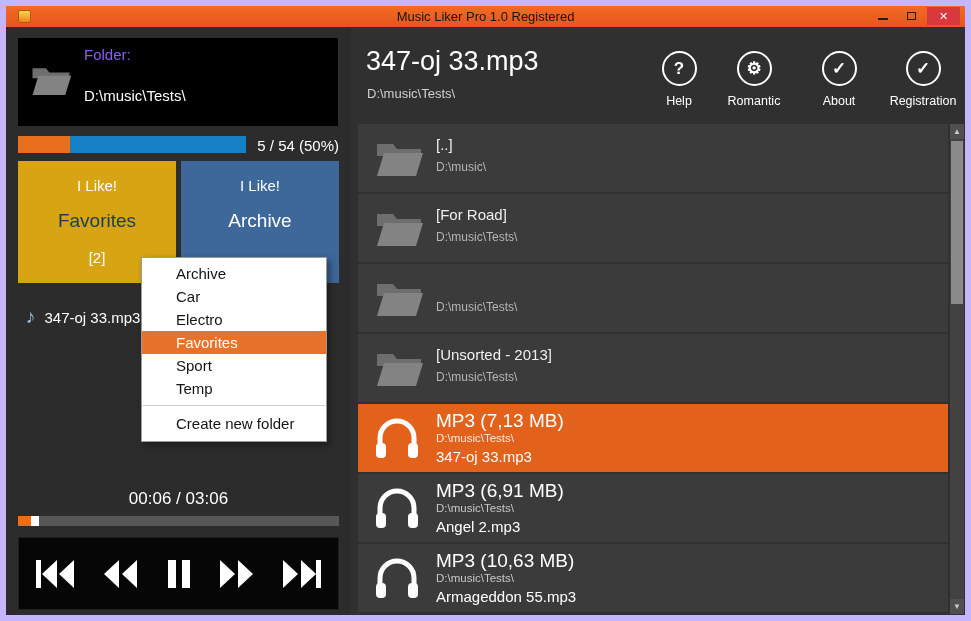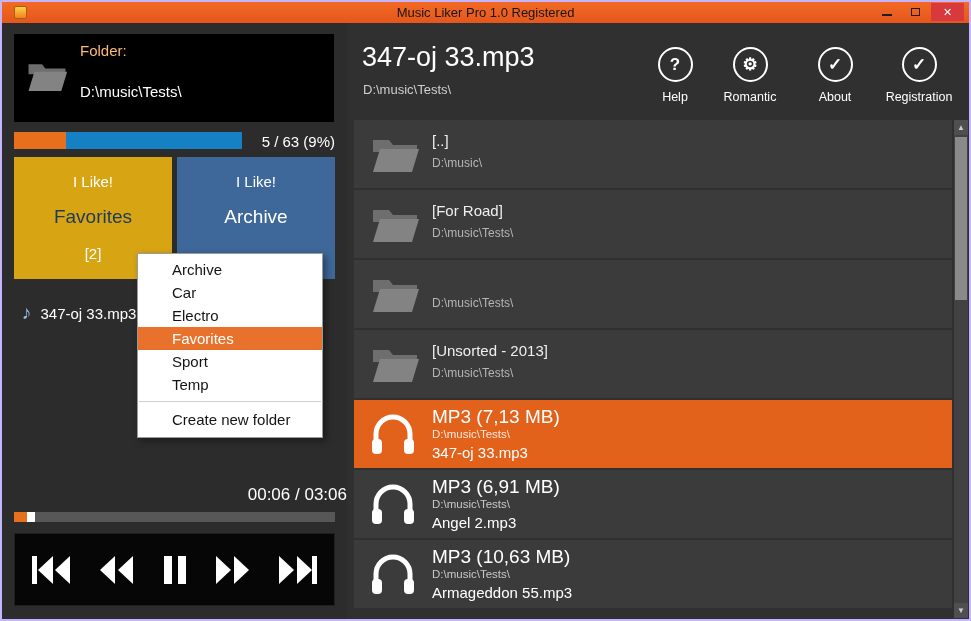--- a/index.html
+++ b/index.html
@@ -1,19 +1,19 @@
 <!DOCTYPE html>
 <html><head>
 <meta charset="utf-8">
 <style>
   * { box-sizing: border-box; }
   html,body { margin:0; padding:0; background:#7a7a7a; }
   .window {
     position:relative; width:971px; height:621px;
-    border:2px solid #c4b5fd; background:#2d2d2d; overflow:hidden;
+    border:6px solid #c4b5fd; background:#2d2d2d; overflow:hidden;
     font-family:"Liberation Sans", sans-serif;
   }
 
   
   .titlebar { position:absolute; top:0; left:0; right:0; height:21px;
     background:linear-gradient(#f26a24,#e5561c); }
   .app-icon { position:absolute; left:12px; top:4px; width:13px; height:13px;
     background:linear-gradient(#ffd24a,#f0821f); border:1px solid #a85e10; border-radius:2px; }
   .win-title { position:absolute; left:0; right:0; top:3px; text-align:center;
     font-size:13px; color:#161616; }
@@ -21,42 +21,42 @@
   .wbtn { width:27px; height:18px; display:flex; align-items:center; justify-content:center; cursor:default; }
   .min-glyph { width:10px; height:2px; background:#1d1d1d; margin-top:6px; }
   .max-glyph { width:9px; height:8px; border:1px solid #1d1d1d; }
   .wbtn.close { width:33px; background:#d8393c; color:#fff; font-size:11px; }
 
   
   .left { position:absolute; top:21px; left:0; width:345px; bottom:0; background:#2c2c2c; }
 
   .folder-box { position:absolute; left:12px; top:11px; width:320px; height:88px; background:#000; }
   .fb-icon { position:absolute; left:12px; top:24px; }
-  .fb-label { position:absolute; left:66px; top:8px;  font-size:15px; color:#fdba74; }
+  .fb-label { position:absolute; left:66px; top:8px;  font-size:15px; color:#8b5cf6; }
   .fb-path  { position:absolute; left:66px; top:49px; font-size:15px; color:#fff; }
 
   .scan-bar { position:absolute; left:12px; top:109px; width:228px; height:17px; background:#1580c4; }
   .scan-fill { width:23%; height:100%; background:#e8701d; }
   .scan-text { position:absolute; right:12px; top:110px; width:110px; text-align:right;
     font-size:15px; color:#fff; }
 
   .like-btn { position:absolute; top:134px; width:158px; height:122px; text-align:center; cursor:default; }
   .like-btn.favorites { left:12px;  background:#d7a414; }
   .like-btn.archive   { left:175px; background:#3d6899; }
   .like-btn .like  { padding-top:16px; font-size:15px; color:#fff; }
   .like-btn .name  { margin-top:16px; font-size:19px; }
   .favorites .name { color:#1e3a5c; }
   .archive   .name { color:#fff; }
   .like-btn .count { margin-top:17px; font-size:15px; color:#fff; }
 
   .now-row { position:absolute; left:20px; top:278px; height:24px; display:flex; align-items:center; }
   .note-icon { font-size:19px; color:#9fc3e8; margin-right:9px; }
   .now-file { font-size:15px; color:#fff; white-space:nowrap; }
 
-  .time { position:absolute; left:0; width:345px; top:462px; text-align:right;
+  .time { position:absolute; left:0; width:345px; top:462px; text-align:center;
     font-size:17px; color:#fff; }
 
   .seek { position:absolute; left:12px; top:489px; width:321px; height:10px; background:#575757; display:flex; }
   .seek-played { width:13px; background:#e8701d; }
   .seek-buffer { width:8px;  background:#fff; }
 
   .controls { position:absolute; left:12px; top:510px; width:321px; height:73px;
     background:#060606; border:1px solid #1f1f1f;
     display:flex; align-items:center; justify-content:space-between; padding:0 16px; }
   .pbtn { display:flex; align-items:center; justify-content:center; }
@@ -128,21 +128,21 @@
         <path d="M3 7 h16 l4 5 h24 v7 H3 z" fill="#6e6e6e"></path>
         <path d="M3 39 L10 16 H49 L42 39 Z" fill="#838383"></path>
       </svg>
       <div class="fb-label">Folder:</div>
       <div class="fb-path">D:\music\Tests\</div>
     </div>
 
     <div class="scan-bar">
       <div class="scan-fill"></div>
     </div>
-    <div class="scan-text">5 / 63 (9%)</div>
+    <div class="scan-text">5 / 54 (50%)</div>
 
     <div class="like-btn favorites">
       <div class="like">I Like!</div>
       <div class="name">Favorites</div>
       <div class="count">[2]</div>
     </div>
 
     <div class="like-btn archive">
       <div class="like">I Like!</div>
       <div class="name">Archive</div>

